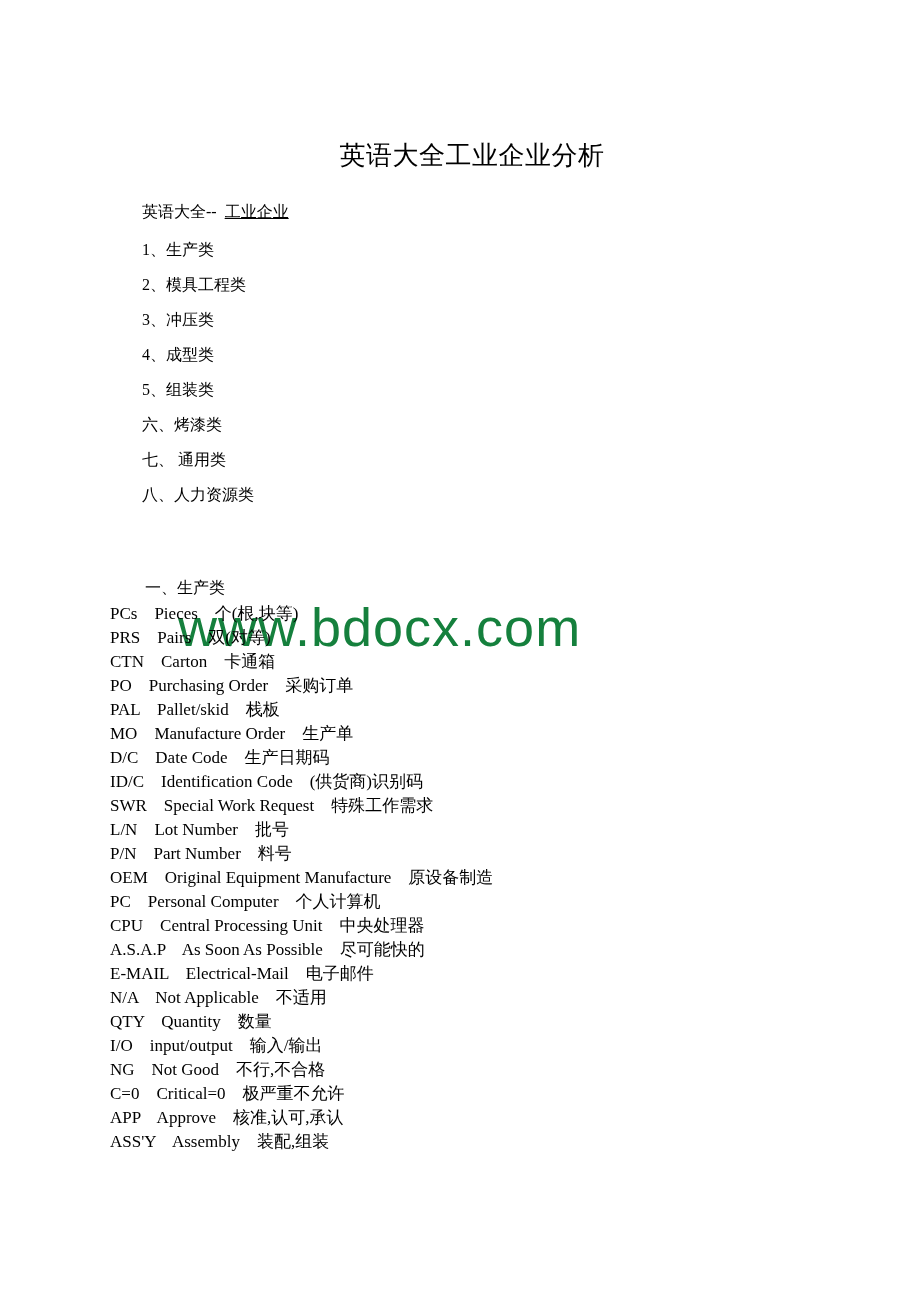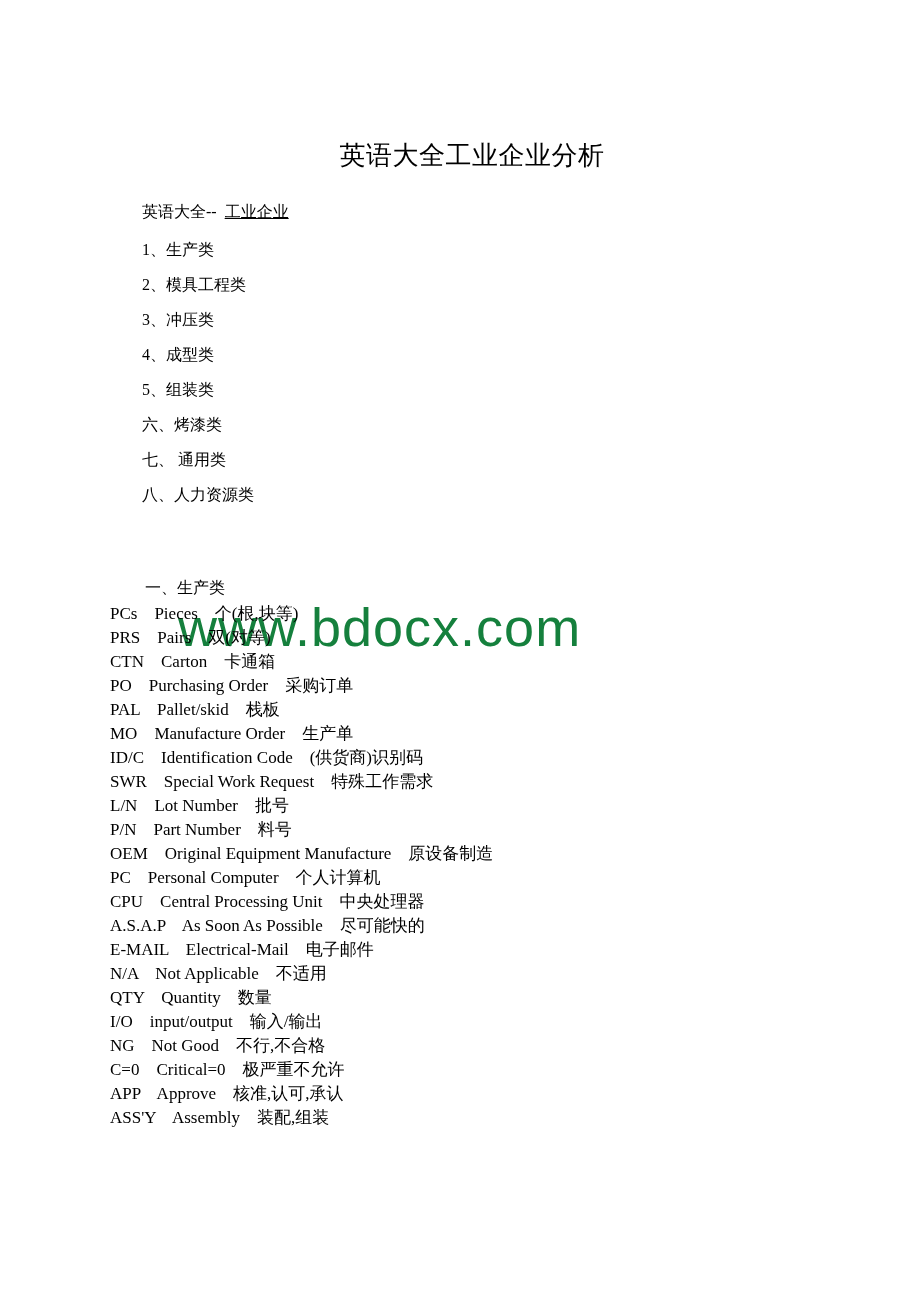--- a/index.html
+++ b/index.html
@@ -140,20 +140,21 @@
 
     <h2 class="section-heading">一、生产类</h2>
 
     <ul class="glossary">
       <li>PCs    Pieces    个(根,块等)</li>
       <li>PRS    Pairs    双(对等)</li>
       <li>CTN    Carton    卡通箱</li>
       <li>PO    Purchasing Order    采购订单</li>
       <li>PAL    Pallet/skid    栈板</li>
       <li>MO    Manufacture Order    生产单</li>
+      <li>D/C    Date Code    生产日期码</li>
       <li>ID/C    Identification Code    (供货商)识别码</li>
       <li>SWR    Special Work Request    特殊工作需求</li>
       <li>L/N    Lot Number    批号</li>
       <li>P/N    Part Number    料号</li>
       <li>OEM    Original Equipment Manufacture    原设备制造</li>
       <li>PC    Personal Computer    个人计算机</li>
       <li>CPU    Central Processing Unit    中央处理器</li>
       <li>A.S.A.P    As Soon As Possible    尽可能快的</li>
       <li>E-MAIL    Electrical-Mail    电子邮件</li>
       <li>N/A    Not Applicable    不适用</li>

